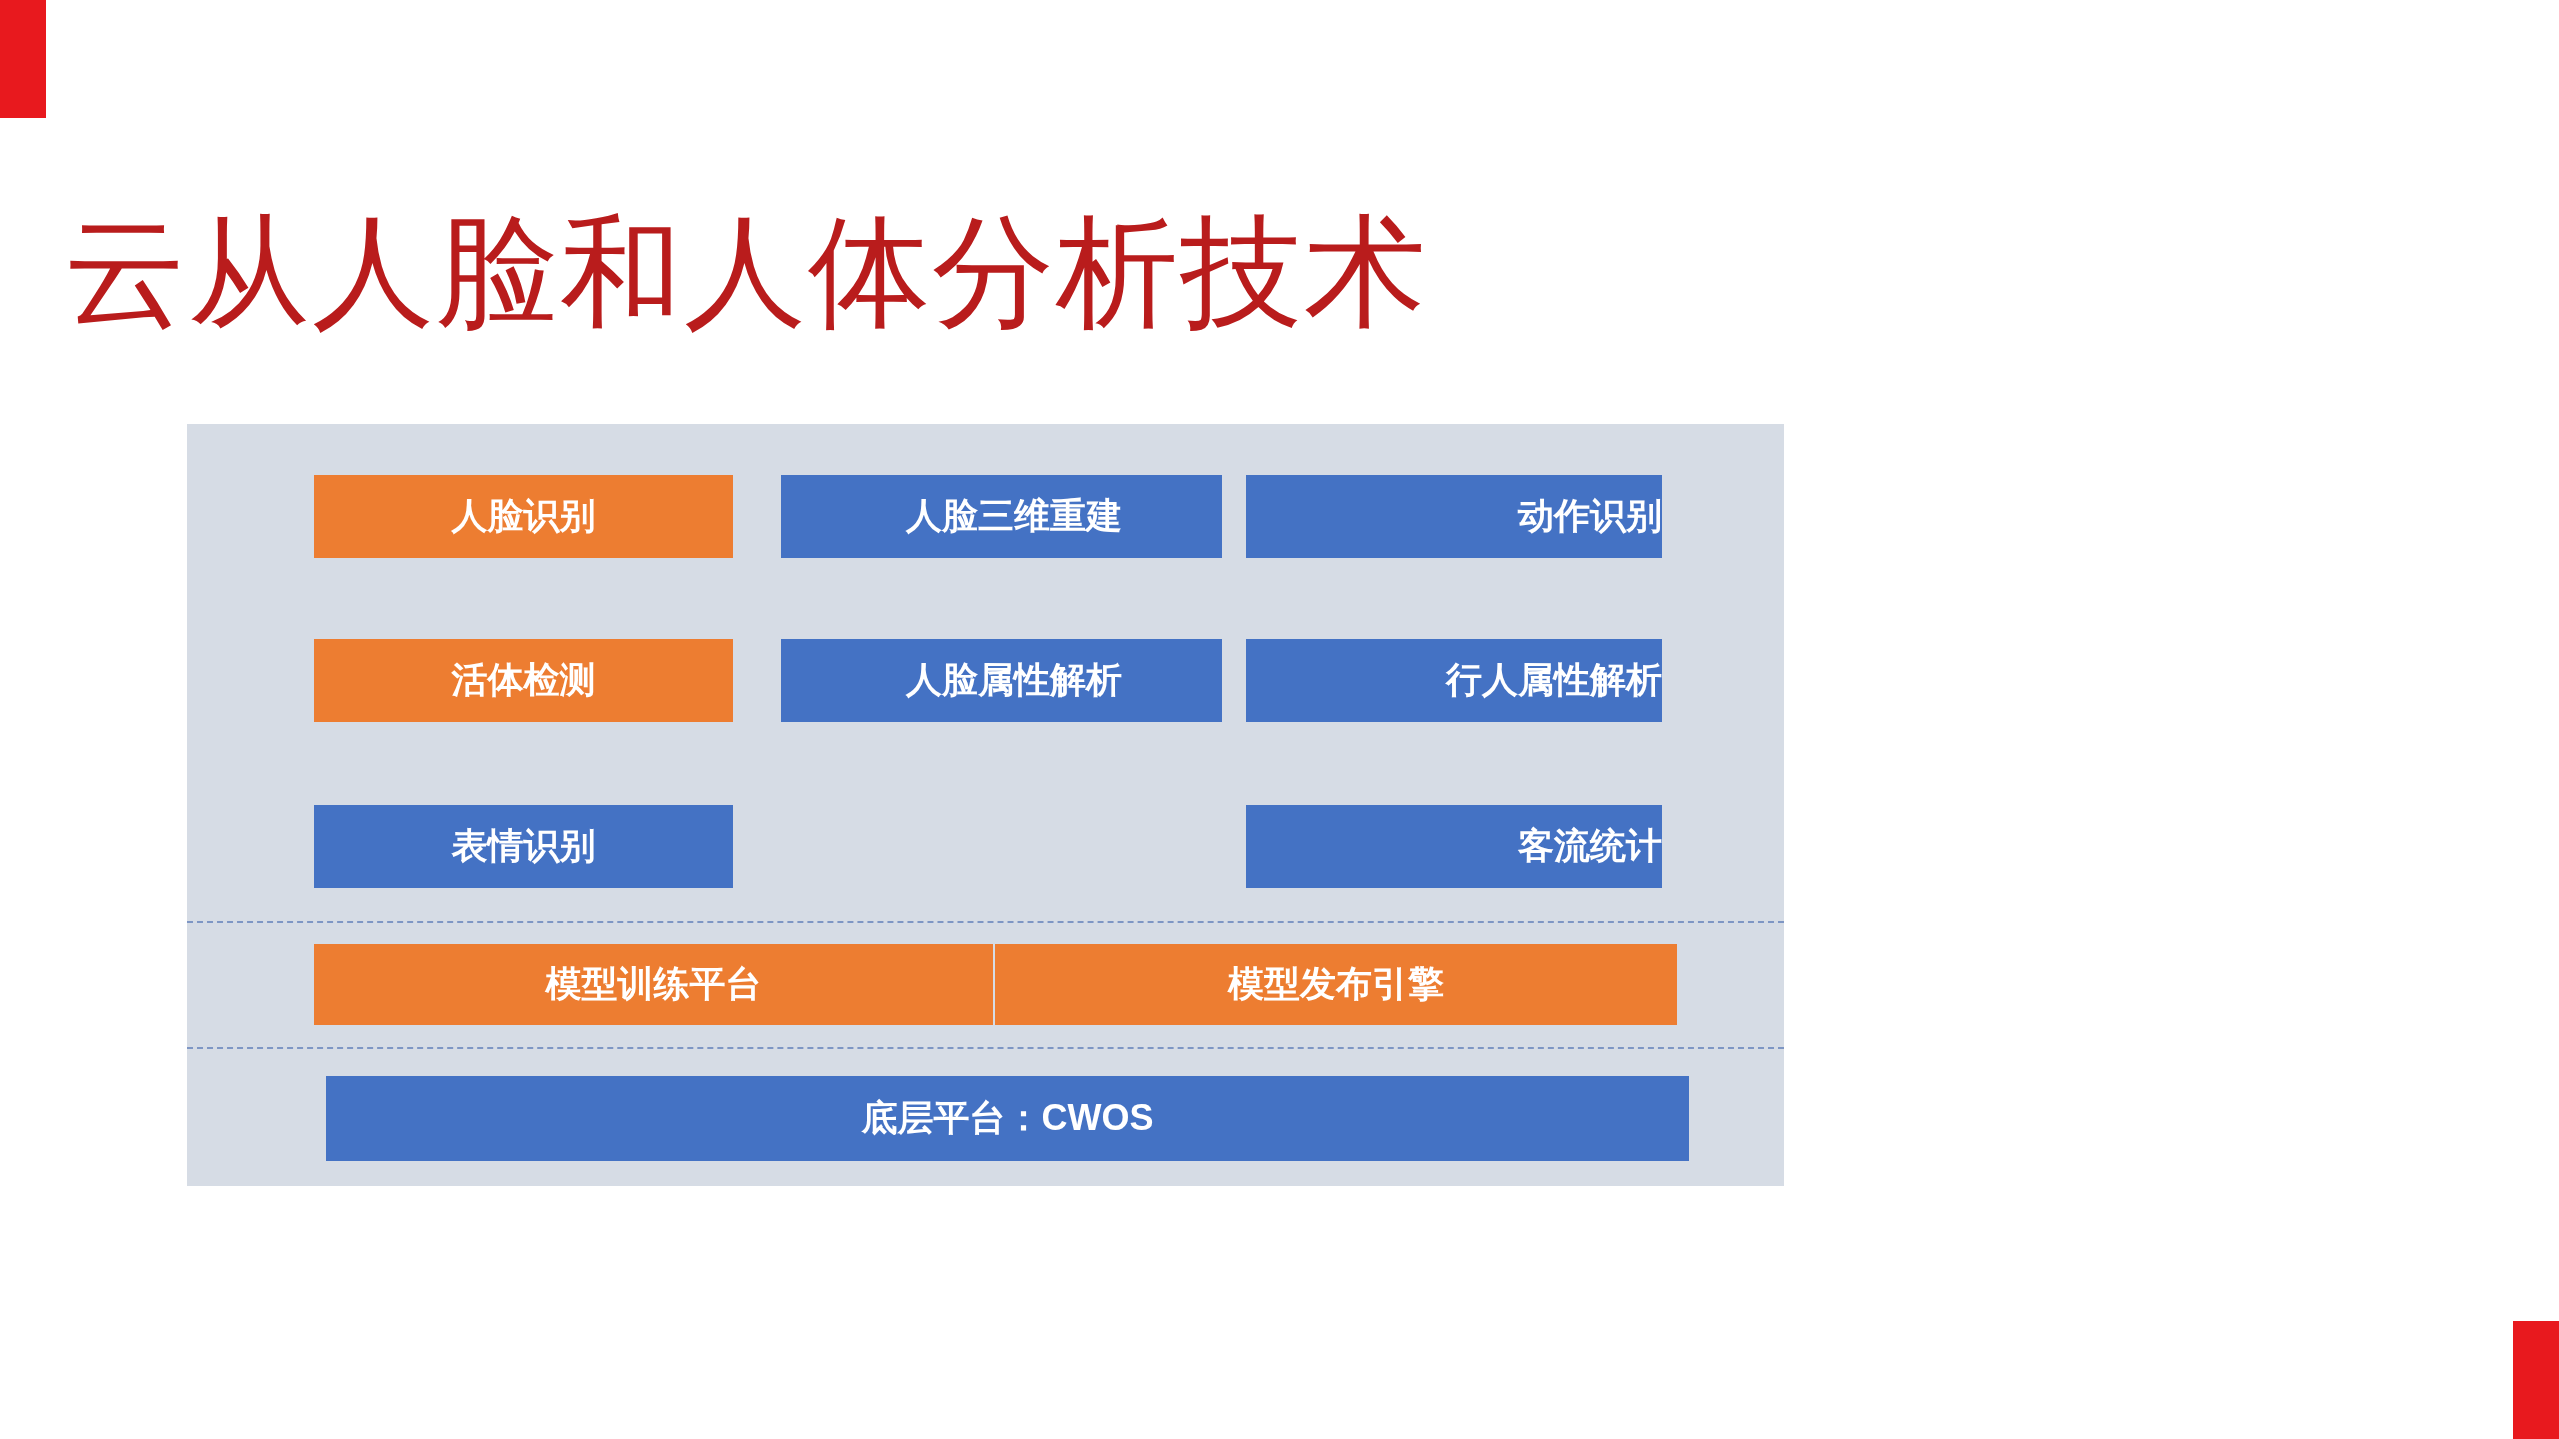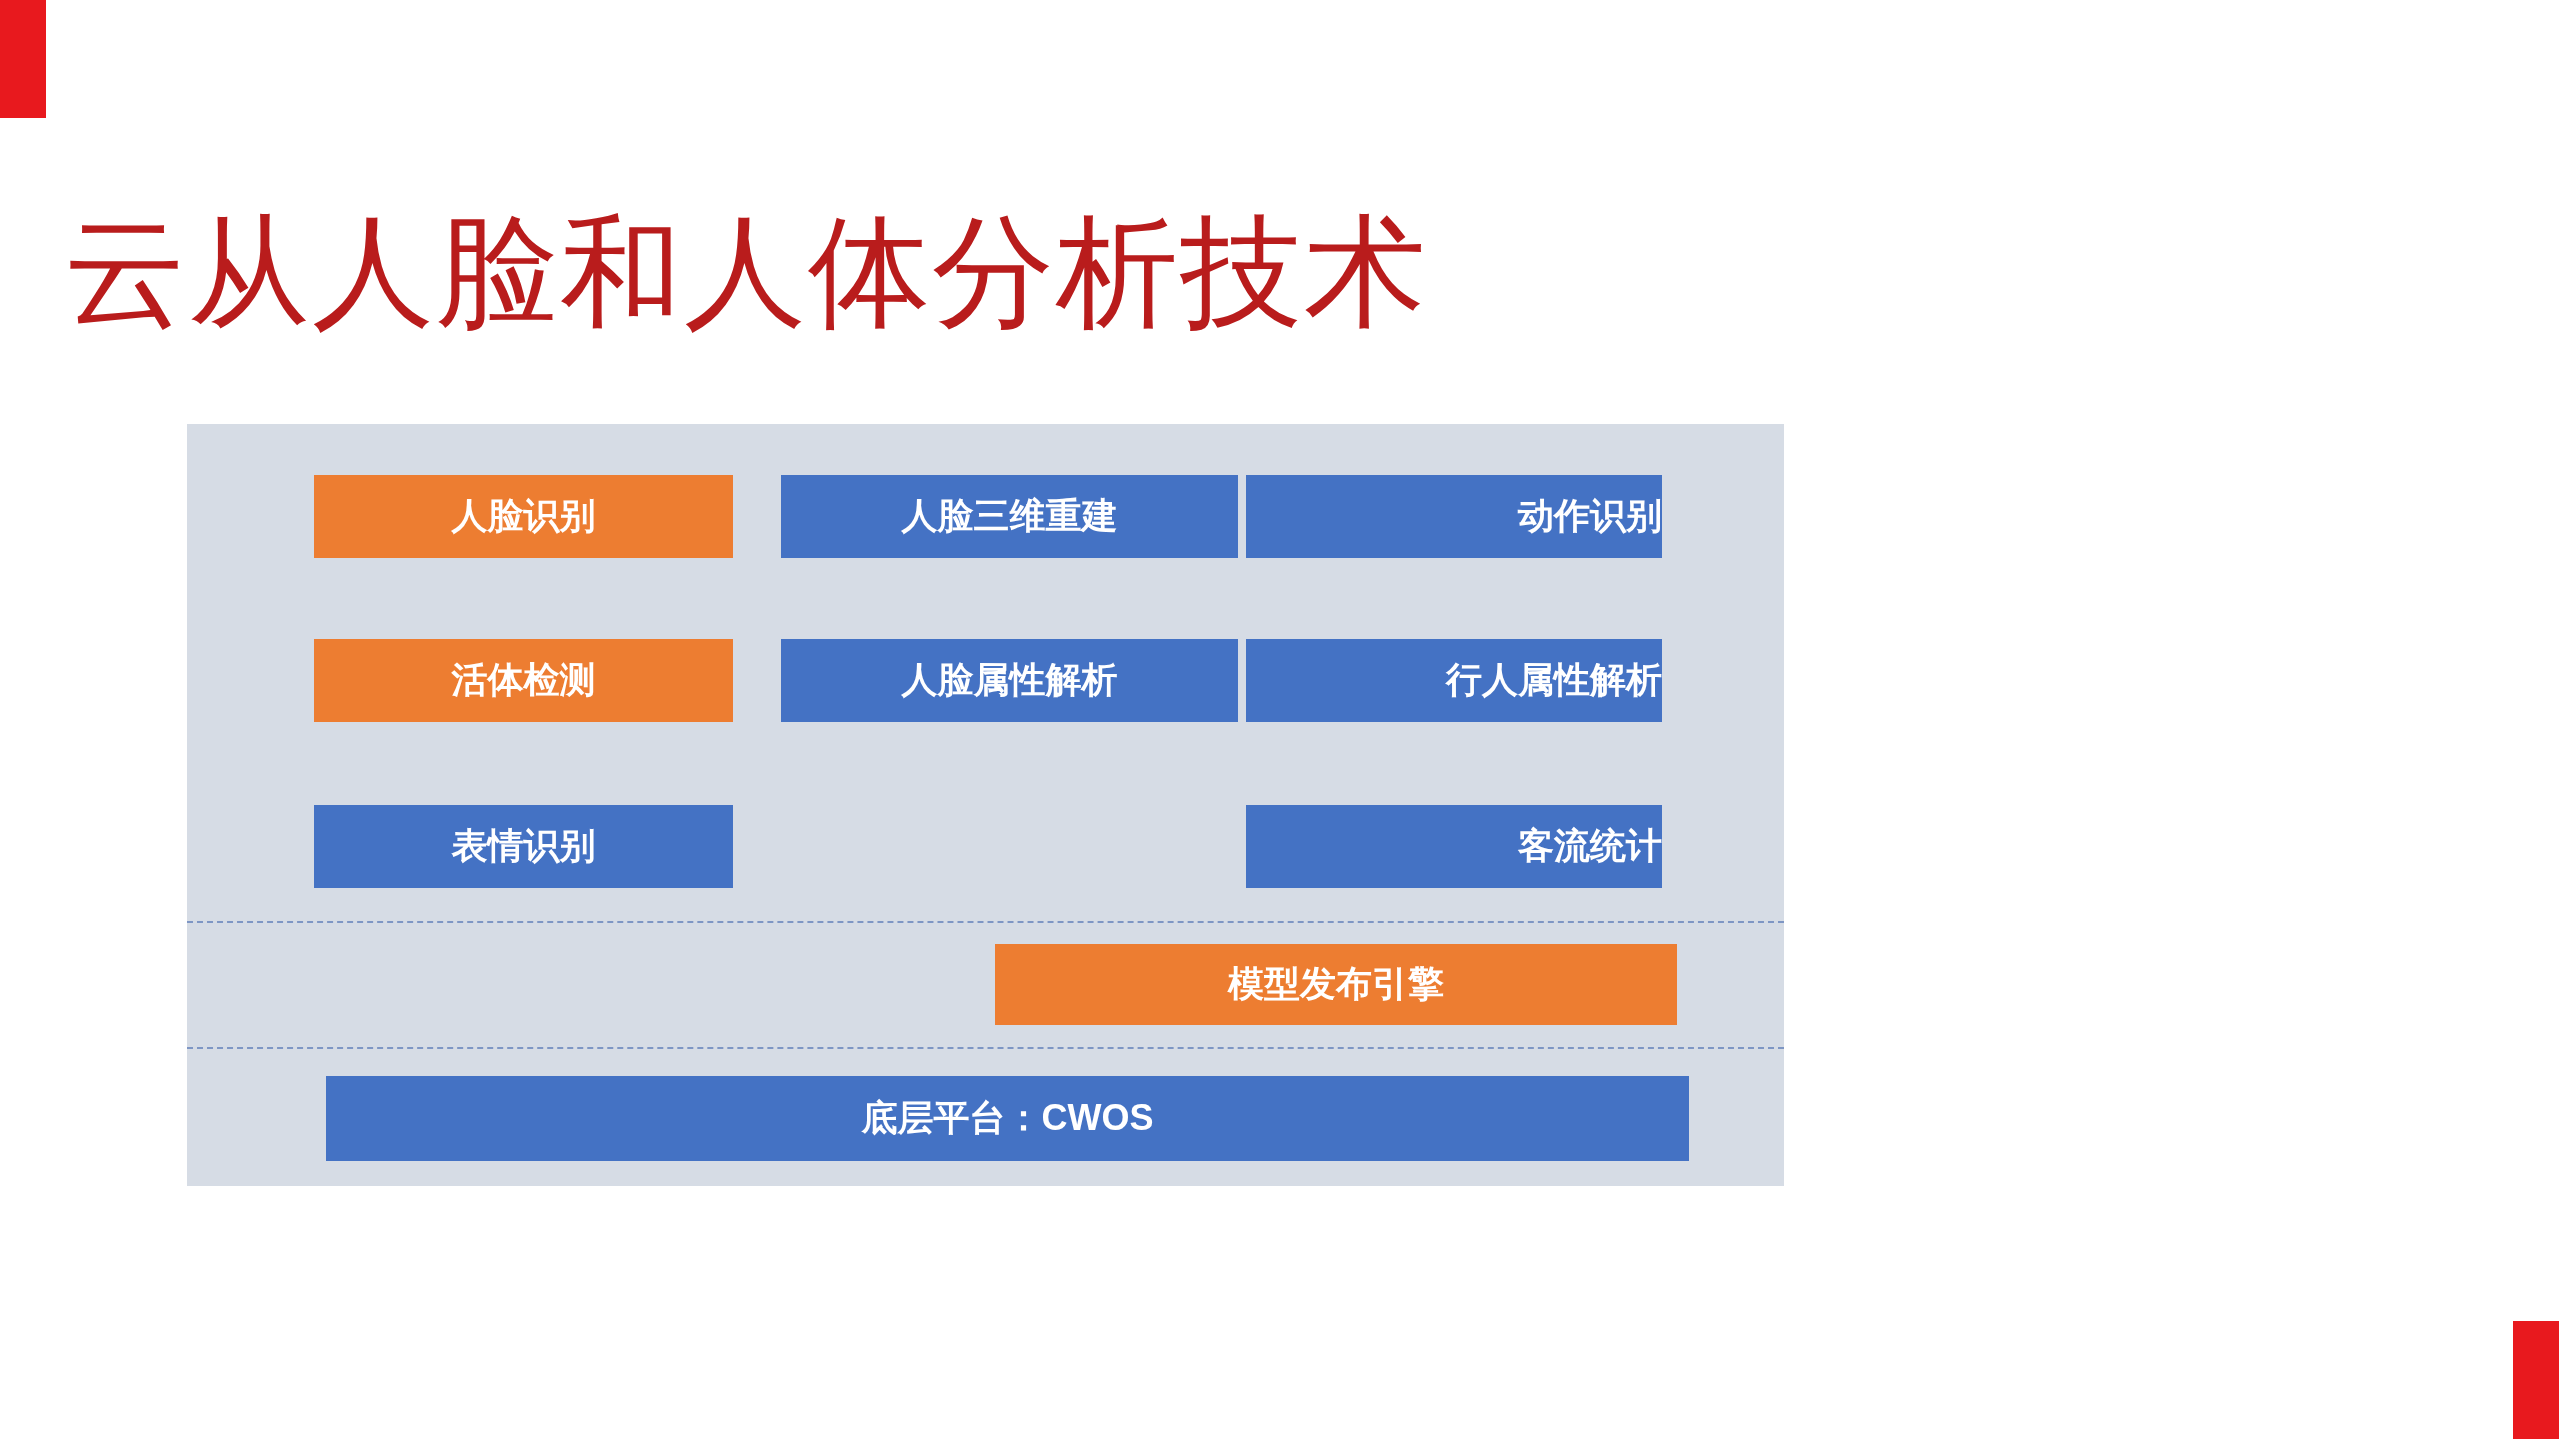--- a/index.html
+++ b/index.html
@@ -56,21 +56,21 @@
     white-space: nowrap;
   }
   .box[data-color="orange"] { background: #ed7d31; }
   .box[data-color="blue"]   { background: #4472c4; }
 
   
   .r1 { top: 51px;  height: 83px; }
   .r2 { top: 215px; height: 83px; }
   .r3 { top: 381px; height: 83px; }
   .c1 { left: 127px;  width: 419px; }
-  .c2 { left: 594px;  width: 457px; }
+  .c2 { left: 594px;  width: 416px; padding-left: 25px; }
   .c3 { left: 1059px; width: 416px; justify-content: flex-end; }
 
   .platform-1 { top: 520px; height: 81px; left: 127px; width: 679px; }
   .platform-2 { top: 520px; height: 81px; left: 808px; width: 682px; }
   .base-row   { top: 652px; height: 85px; left: 127px; width: 1363px; margin-left: 12px; }
 
   .dashed-divider {
     position: absolute;
     left: 0;
     width: 100%;
@@ -114,20 +114,23 @@
 
     <div class="box r3 c1" data-color="blue">
       <span>表情识别</span>
     </div>
     <div class="box r3 c3" data-color="blue">
       <span>客流统计</span>
     </div>
 
     <div class="dashed-divider d1"></div>
 
+    <div class="box platform-1" data-color="orange">
+      <span>模型训练平台</span>
+    </div>
     <div class="box platform-2" data-color="orange">
       <span>模型发布引擎</span>
     </div>
 
     <div class="dashed-divider d2"></div>
 
     <div class="box base-row" data-color="blue">
       <span>底层平台：CWOS</span>
     </div>
 

